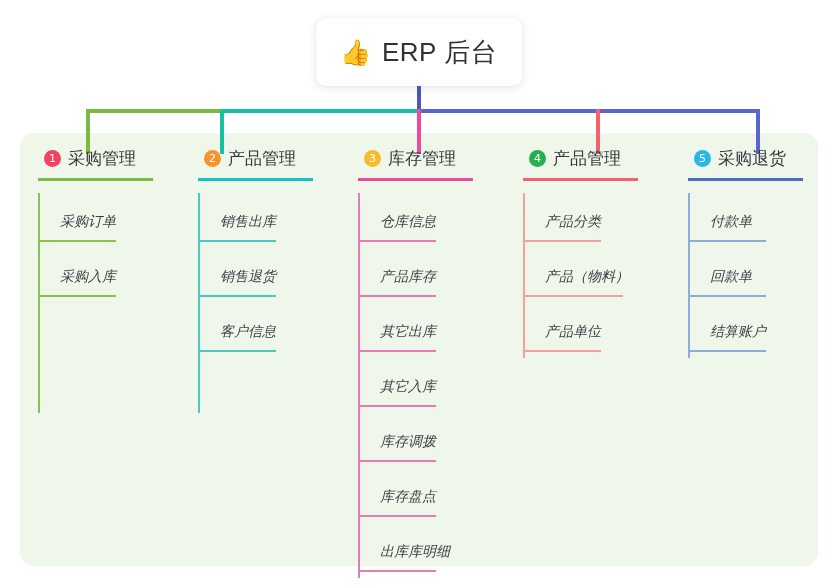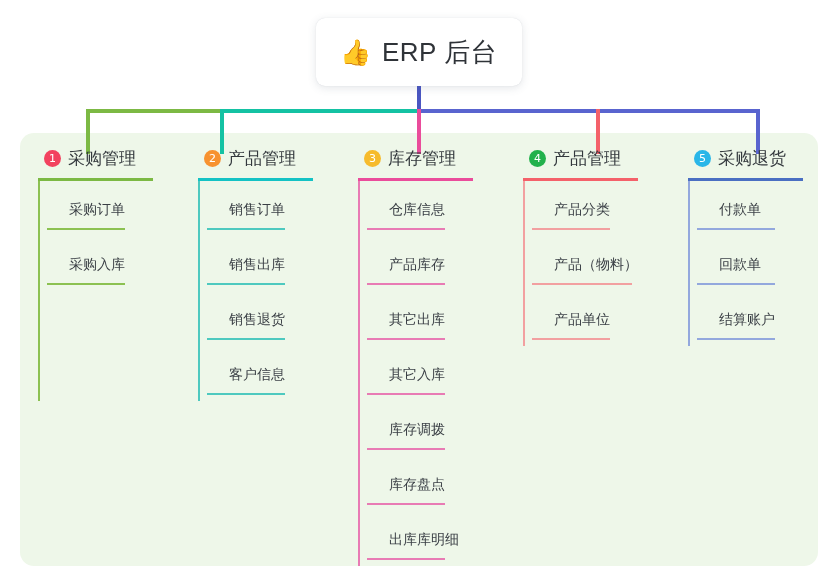--- a/index.html
+++ b/index.html
@@ -129,22 +129,23 @@
   }
   .col-rule {
     height: 3px;
     width: 115px;
     margin-top: 7px;
   }
 
   
   .leaves {
     position: relative;
-    margin-top: 0;
-    padding-left: 9px;
+    margin-top: 12px;
+    padding-left: 0;
+    font-style: italic;
   }
   .spine {
     position: absolute;
     left: 0px;
     top: 0;
     width: 2px;
   }
   .leaf {
     position: relative;
     height: 55px;
@@ -207,24 +208,20 @@
   </div>
 <div class="column" id="col-2">
     <div class="col-header">
       <span class="badge" style="background: rgb(247, 146, 47);">2</span>
       <span class="col-title">产品管理</span>
     </div>
     <div class="col-rule" style="background: rgb(20, 194, 196);"></div>
     <div class="leaves">
       <div class="spine" style="background: rgb(78, 201, 191); height: 220px;"></div>
       <div class="leaf">
-        <span class="leaf-text">销售订单</span>
-        <div class="leaf-rule" style="background: rgb(78, 201, 191);"></div>
-      </div>
-      <div class="leaf">
         <span class="leaf-text">销售出库</span>
         <div class="leaf-rule" style="background: rgb(78, 201, 191);"></div>
       </div>
       <div class="leaf">
         <span class="leaf-text">销售退货</span>
         <div class="leaf-rule" style="background: rgb(78, 201, 191);"></div>
       </div>
       <div class="leaf">
         <span class="leaf-text">客户信息</span>
         <div class="leaf-rule" style="background: rgb(78, 201, 191);"></div>

